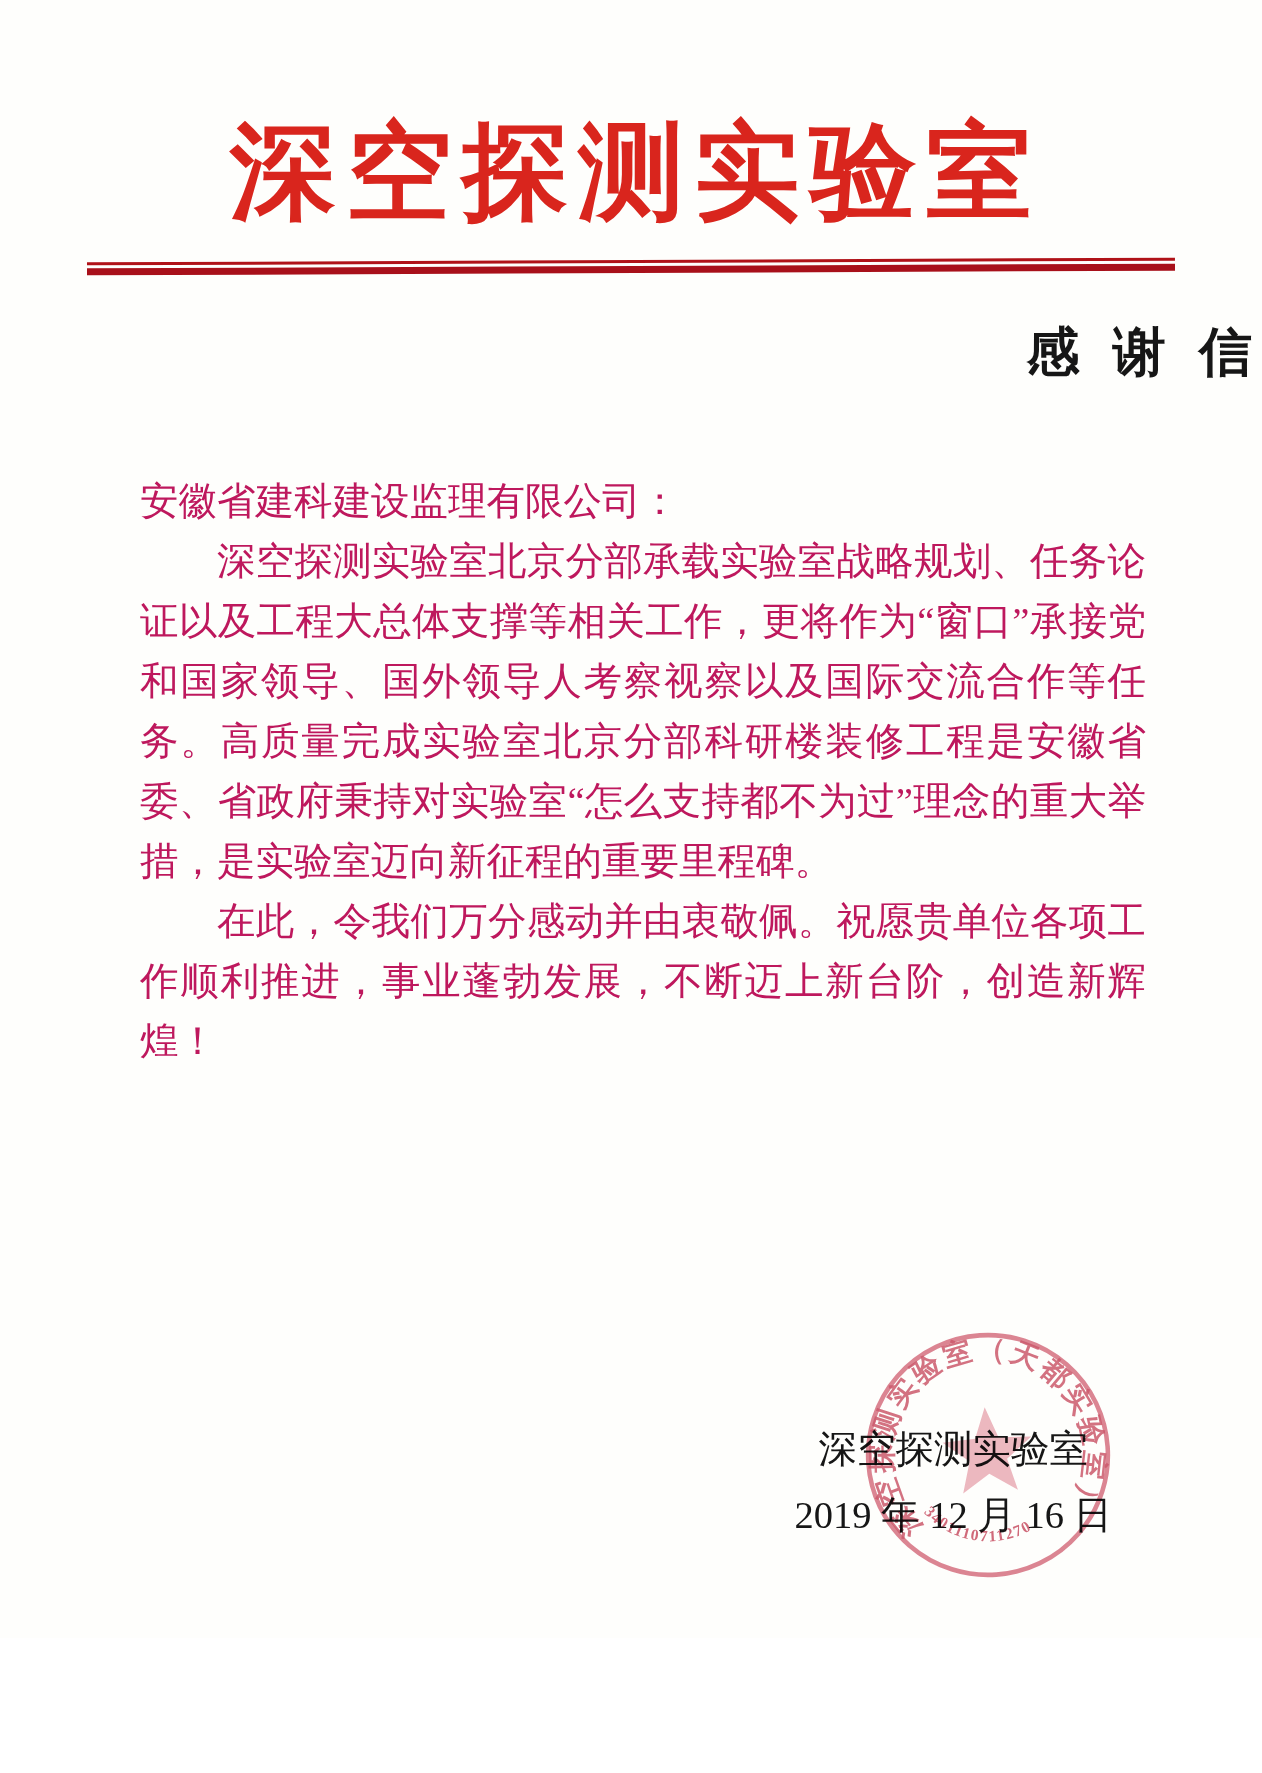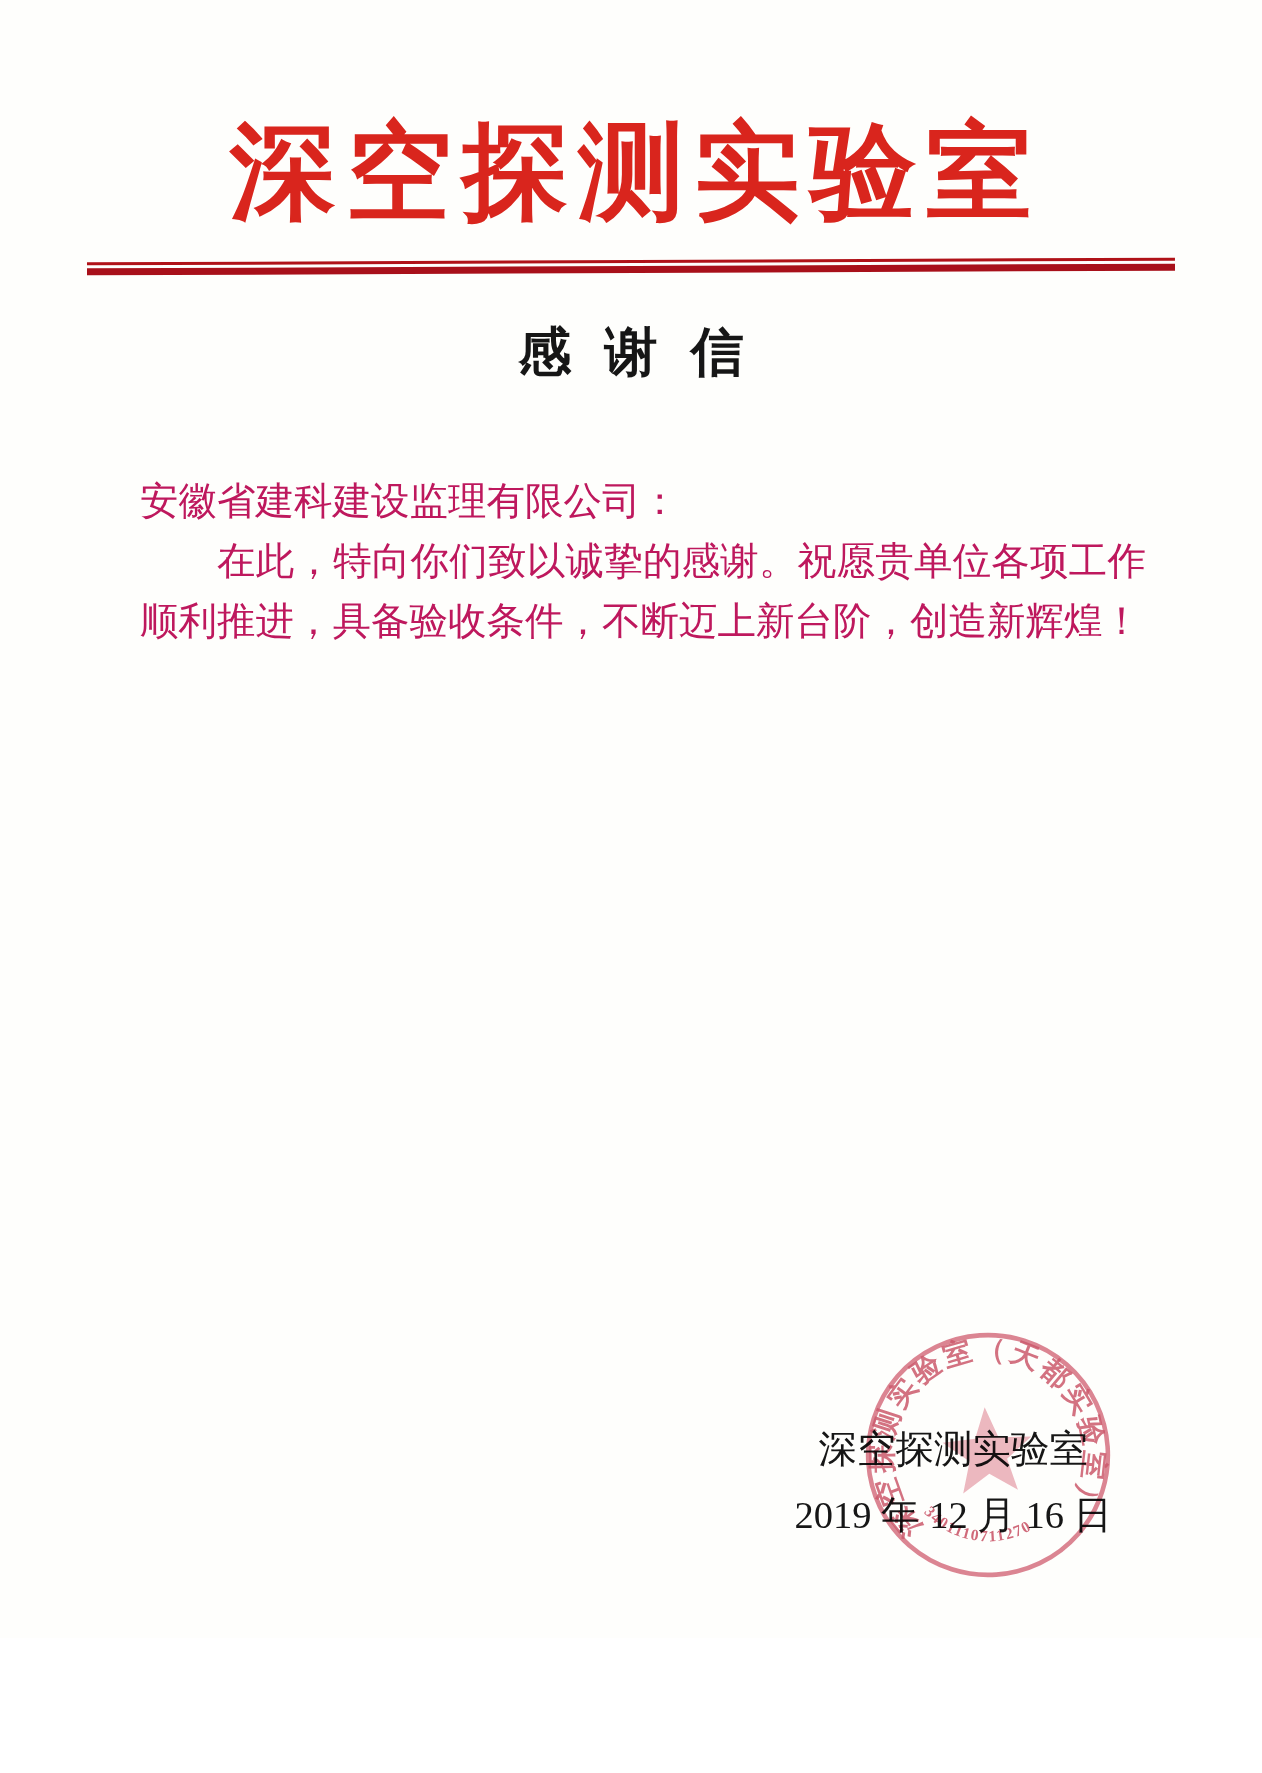--- a/index.html
+++ b/index.html
@@ -28,21 +28,21 @@
   .header-rule {
     width: 1088px;
     margin: 26px auto 0 auto;
     height: 13px;
     border-top: 3px solid #b01218;
     border-bottom: 7px solid #a8101a;
     transform: rotate(-0.25deg);
   }
   .letter-title {
     margin-top: 44px;
-    text-align: center;
+    text-align: right;
     font-size: 53px;
     font-weight: 700;
     letter-spacing: 10px;
     color: #161616;
     text-indent: 10px;
   }
   .content {
     margin: 82px 116px 0 140px;
     font-size: 38.5px;
     line-height: 60px;
@@ -89,21 +89,22 @@
 <div class="page">
 
   <div class="letterhead">深空探测实验室</div>
 
   <div class="header-rule"></div>
 
   <div class="letter-title">感  谢  信</div>
 
   <div class="content">
     <p class="salutation">安徽省建科建设监理有限公司：</p>
-    <p class="body-para">在此，特向你们致以诚挚的感谢。祝愿贵单位各项工作顺利推进，具备验收条件，不断迈上新台阶，创造新辉煌！</p>
+    <p class="body-para">深空探测实验室北京分部承载实验室战略规划、任务论证以及工程大总体支撑等相关工作，更将作为“窗口”承接党和国家领导、国外领导人考察视察以及国际交流合作等任务。高质量完成实验室北京分部科研楼装修工程是安徽省委、省政府秉持对实验室“怎么支持都不为过”理念的重大举措，是实验室迈向新征程的重要里程碑。</p>
+    <p class="body-para">在此，令我们万分感动并由衷敬佩。祝愿贵单位各项工作顺利推进，事业蓬勃发展，不断迈上新台阶，创造新辉煌！</p>
   </div>
 
   <div class="signature-block">
     <div>深空探测实验室</div>
     <div>2019 年 12 月 16 日</div>
   </div>
 
   <svg class="stamp" viewBox="0 0 250 250" aria-hidden="true">
     <defs>
       <path id="sealArcTop" d="M 57.8 192.2 A 95 95 0 1 1 192.2 192.2" fill="none"></path>

